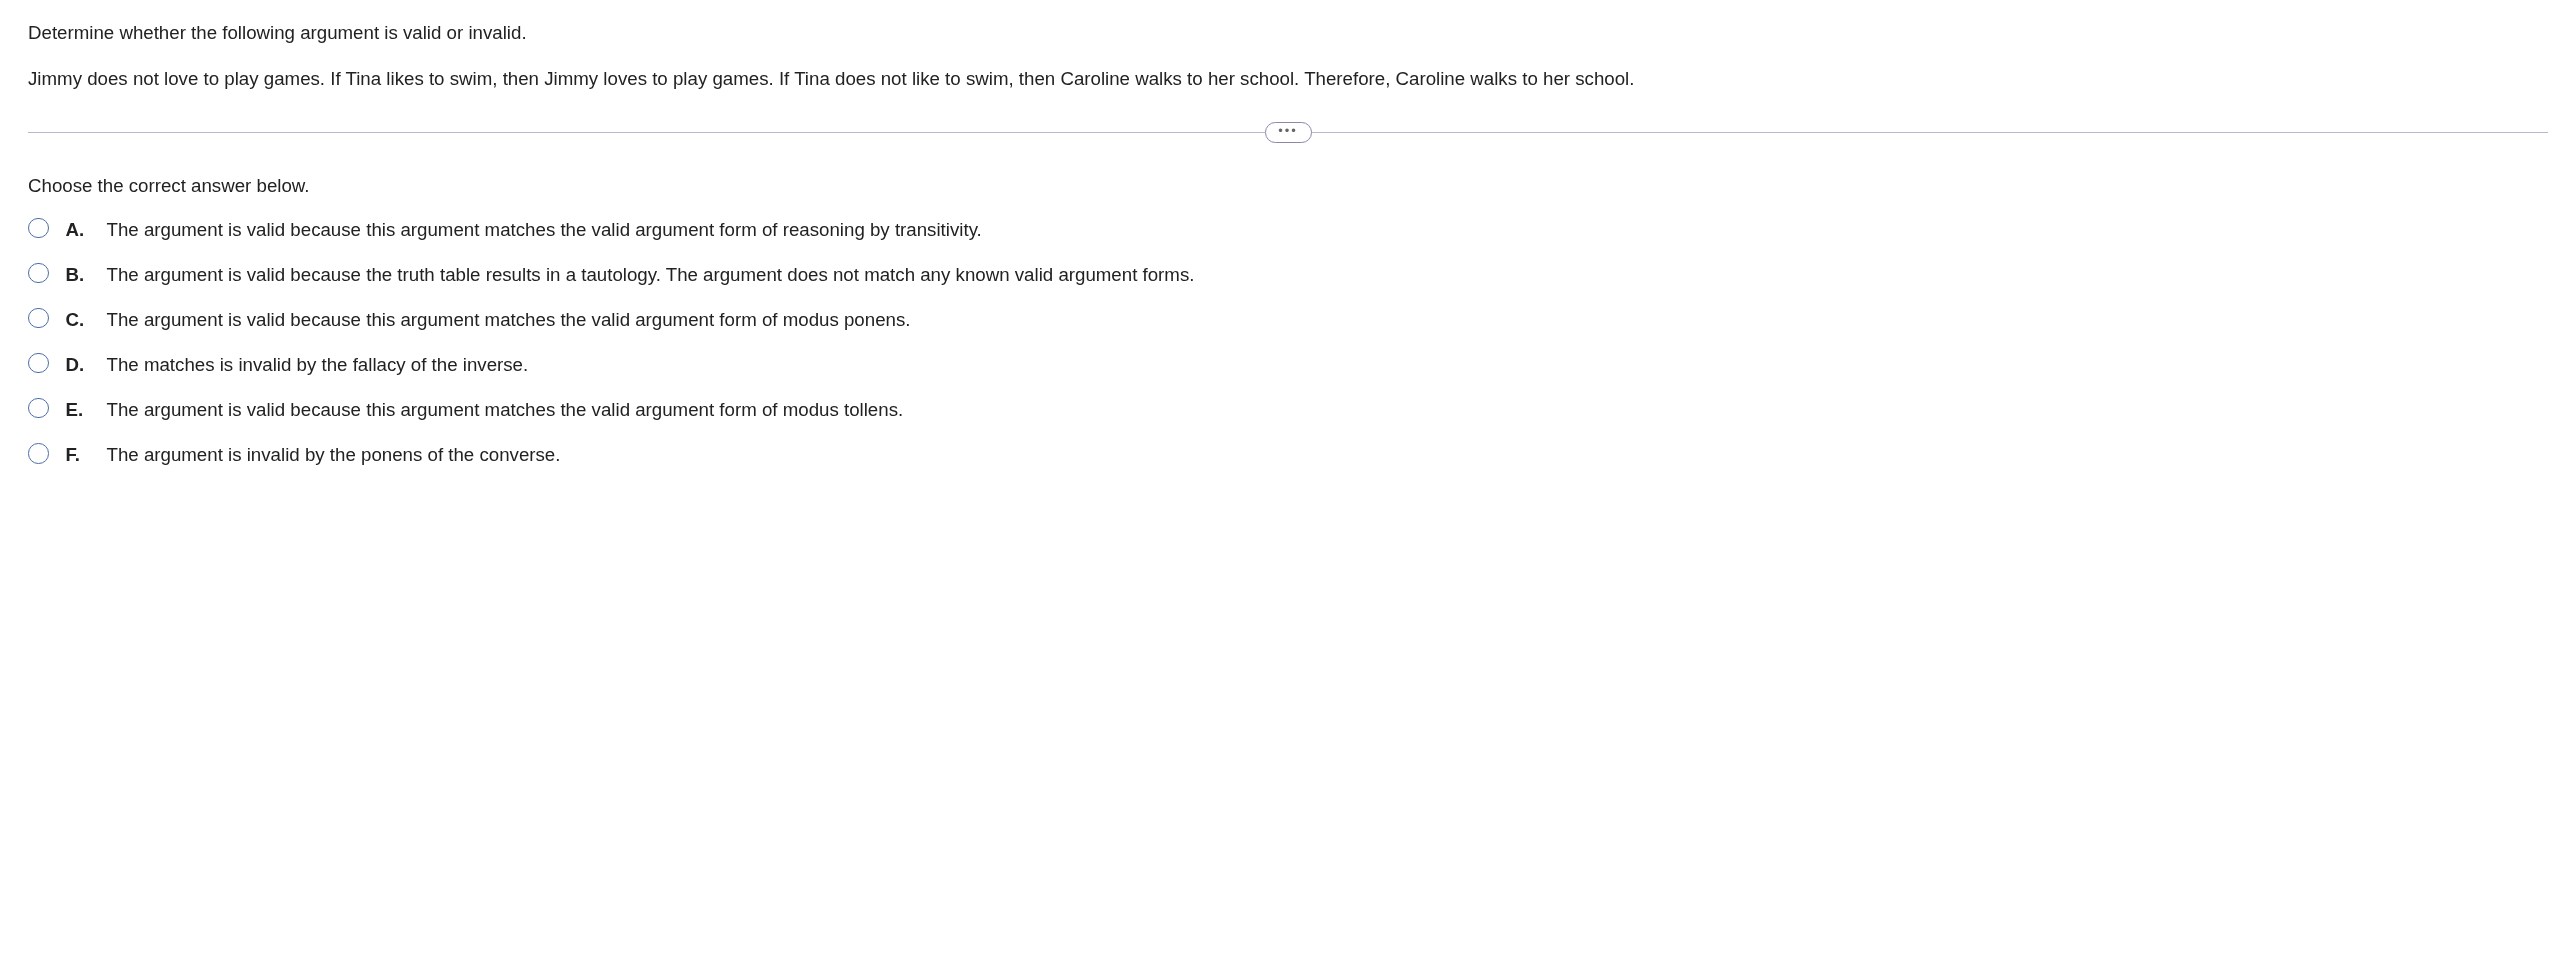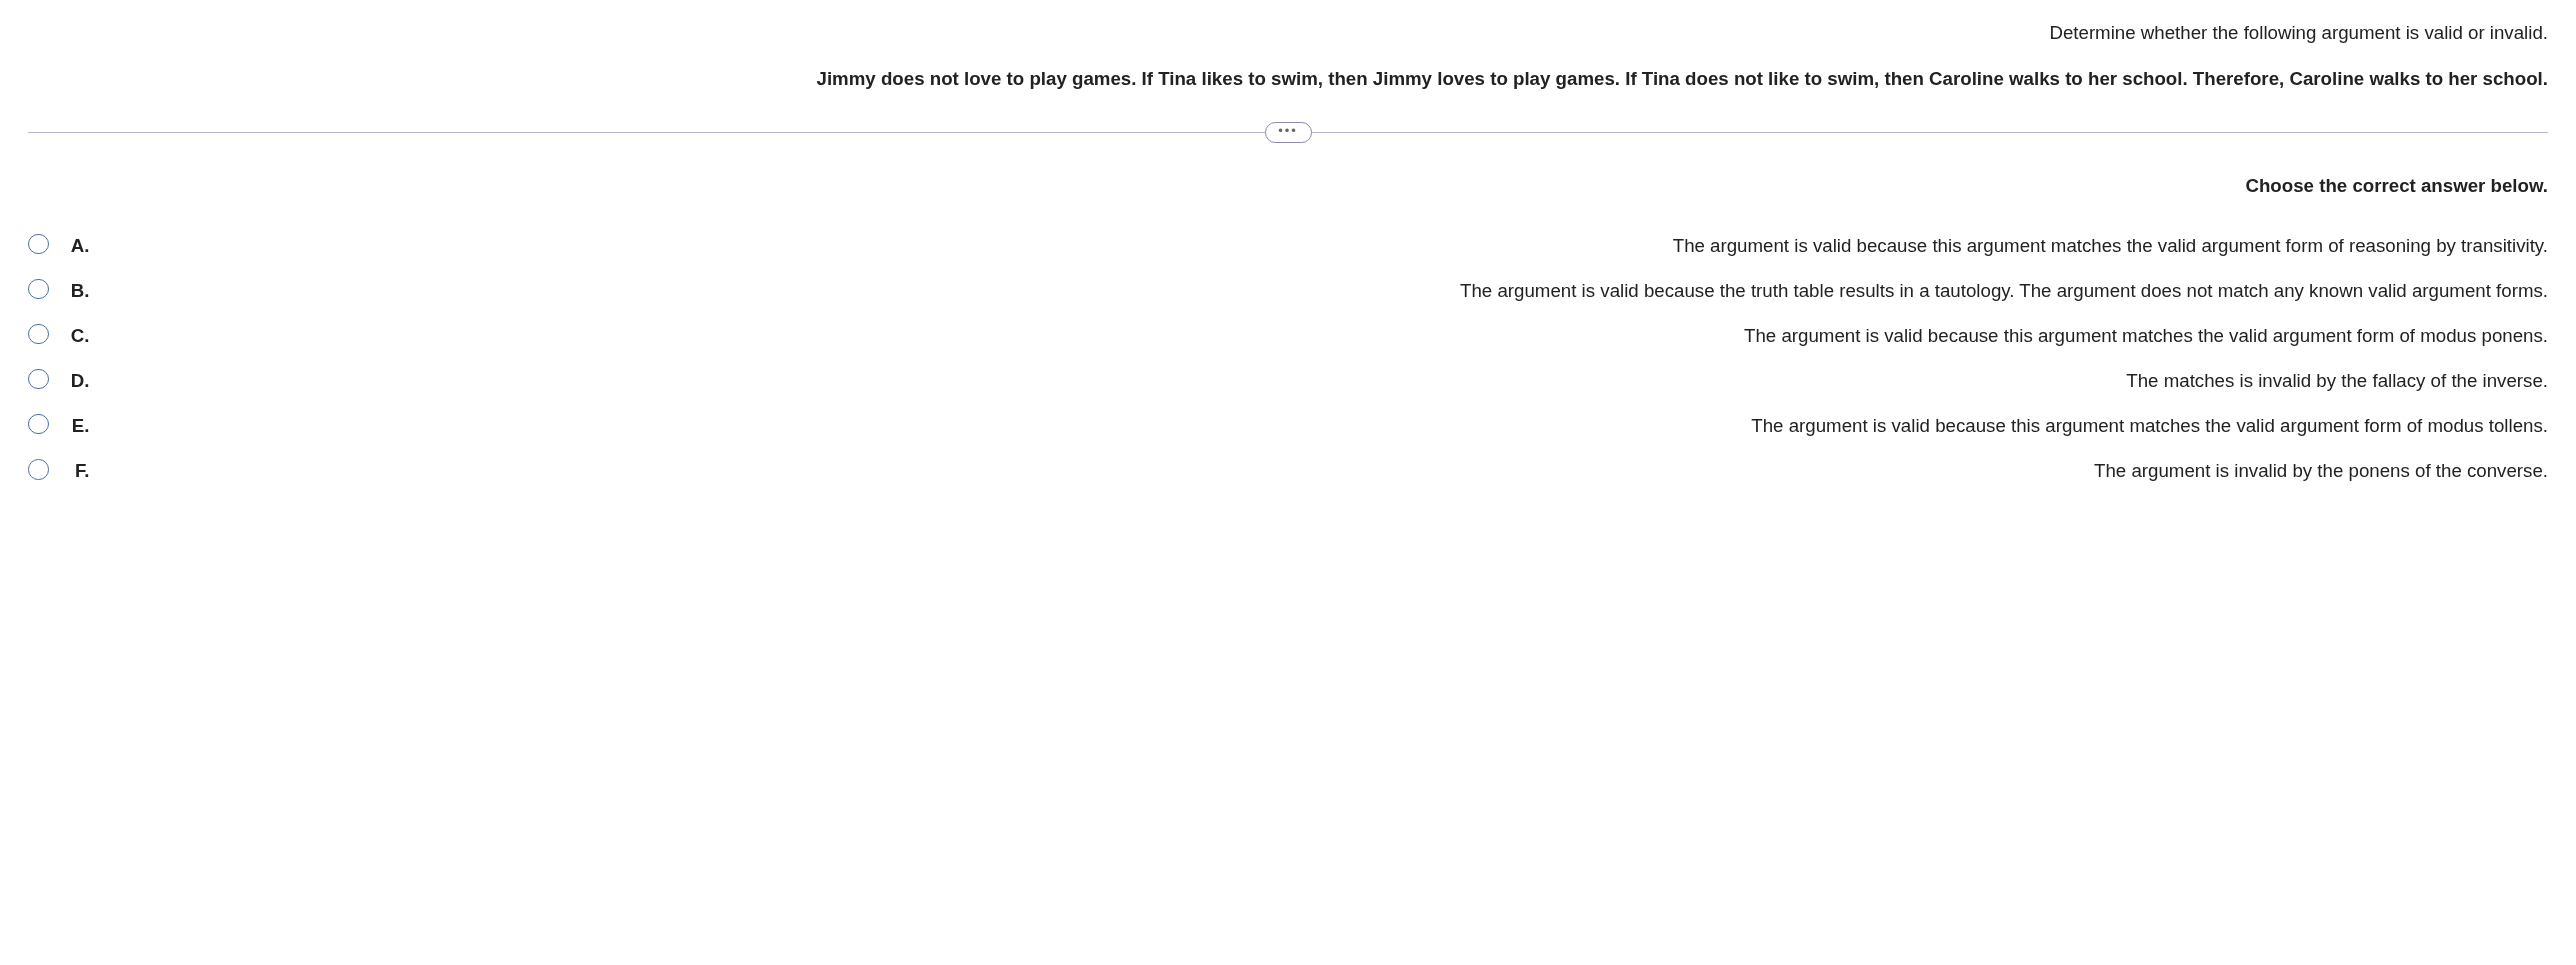--- a/index.html
+++ b/index.html
@@ -1,34 +1,32 @@
 <!DOCTYPE html>
 <html style="font-size:15px"><head>
   <meta charset="utf-8">
   <style>
     * {
       box-sizing: border-box;
       margin: 0;
       padding: 0;
-      text-align: right;
     }
     body {
       font-family: Arial, Helvetica, sans-serif;
       font-size: 18.7px;
       color: #222;
       background: #fff;
       padding: 18.7px 28px;
       line-height: 1.5;
     }
     .question-stem {
       margin-bottom: 18.7px;
     }
     .question-body {
       margin-bottom: 28px;
-      font-weight: bold;
     }
     .divider-container {
       position: relative;
       margin: 28px 0;
       height: 22.4px;
       display: flex;
       align-items: center;
     }
     .divider-line {
       flex: 1;
@@ -50,22 +48,21 @@
     }
     .divider-dots {
       color: #666;
       font-size: 13px;
       letter-spacing: 1.9px;
       line-height: 1;
       position: relative;
       top: -1.9px;
     }
     .prompt {
-      margin-bottom: 32px;
-      font-weight: bold;
+      margin-bottom: 16px;
     }
     .options {
       display: flex;
       flex-direction: column;
       gap: 17px;
     }
     .option-row {
       display: flex;
       align-items: flex-start;
       gap: 17px;

